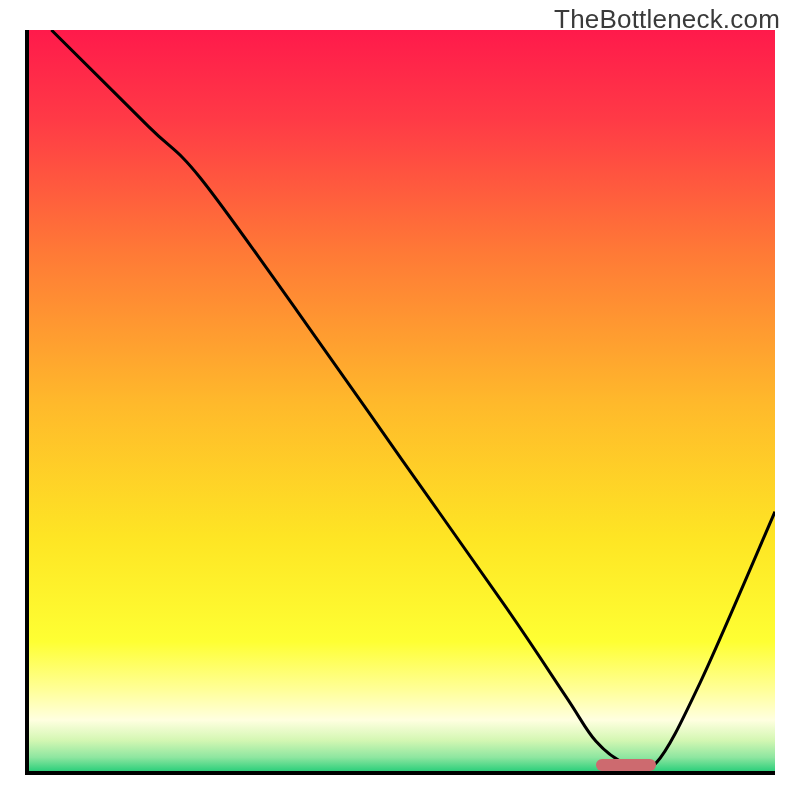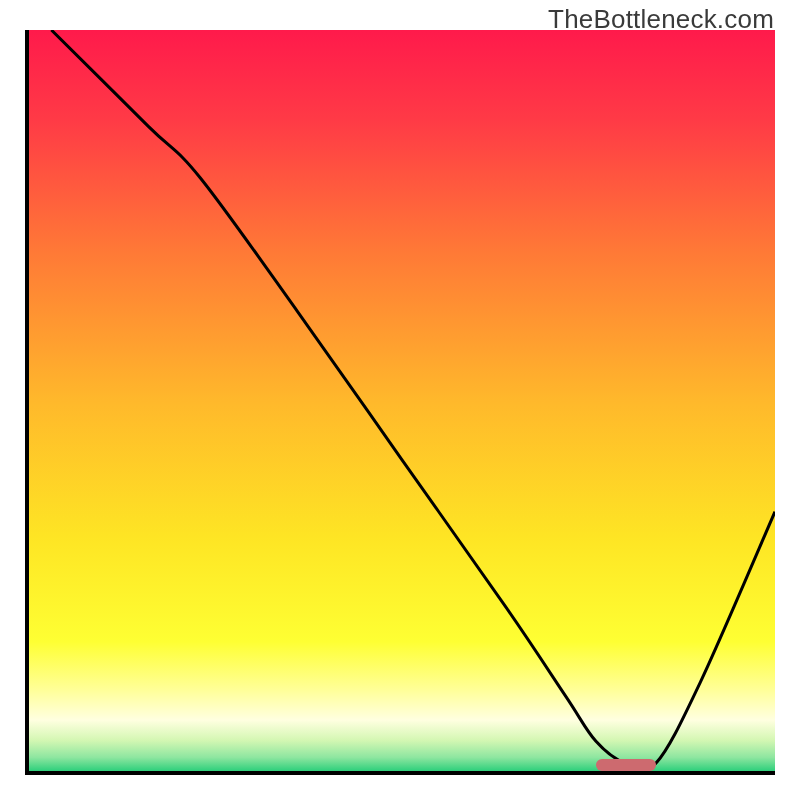--- a/index.html
+++ b/index.html
@@ -11,21 +11,21 @@
     font-family: Arial, Helvetica, sans-serif;
   }
   .canvas {
     position: relative;
     width: 800px;
     height: 800px;
   }
   .watermark {
     position: absolute;
     top: 4px;
-    right: 26px;
+    right: 20px;
     font-size: 26px;
     font-weight: 400;
     color: #3a3a3a;
     letter-spacing: 0.2px;
   }
   .plot-area {
     position: absolute;
     left: 25px;
     top: 30px;
     width: 750px;

